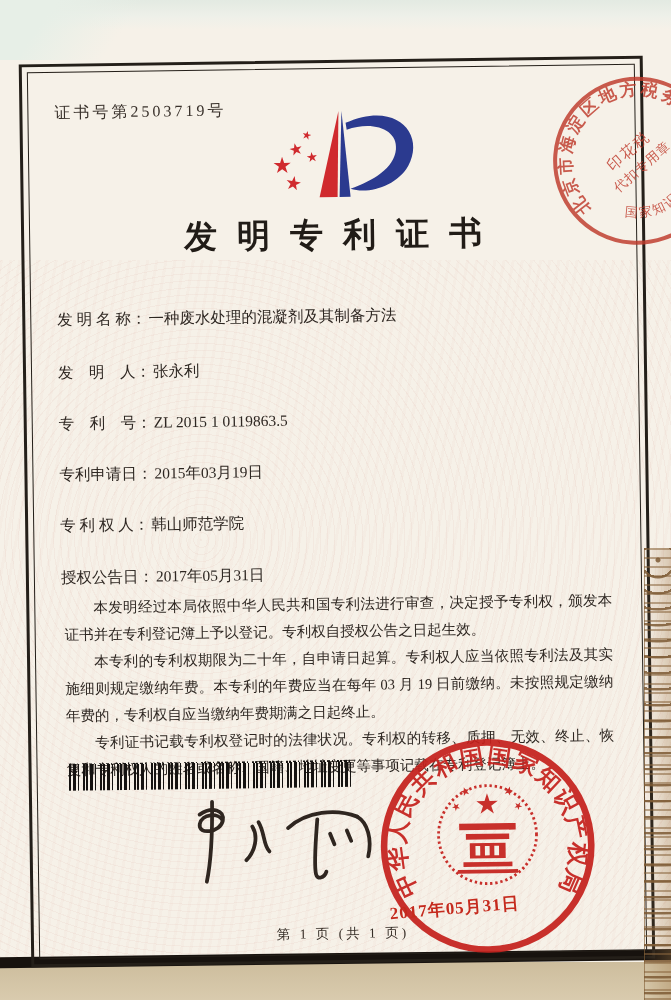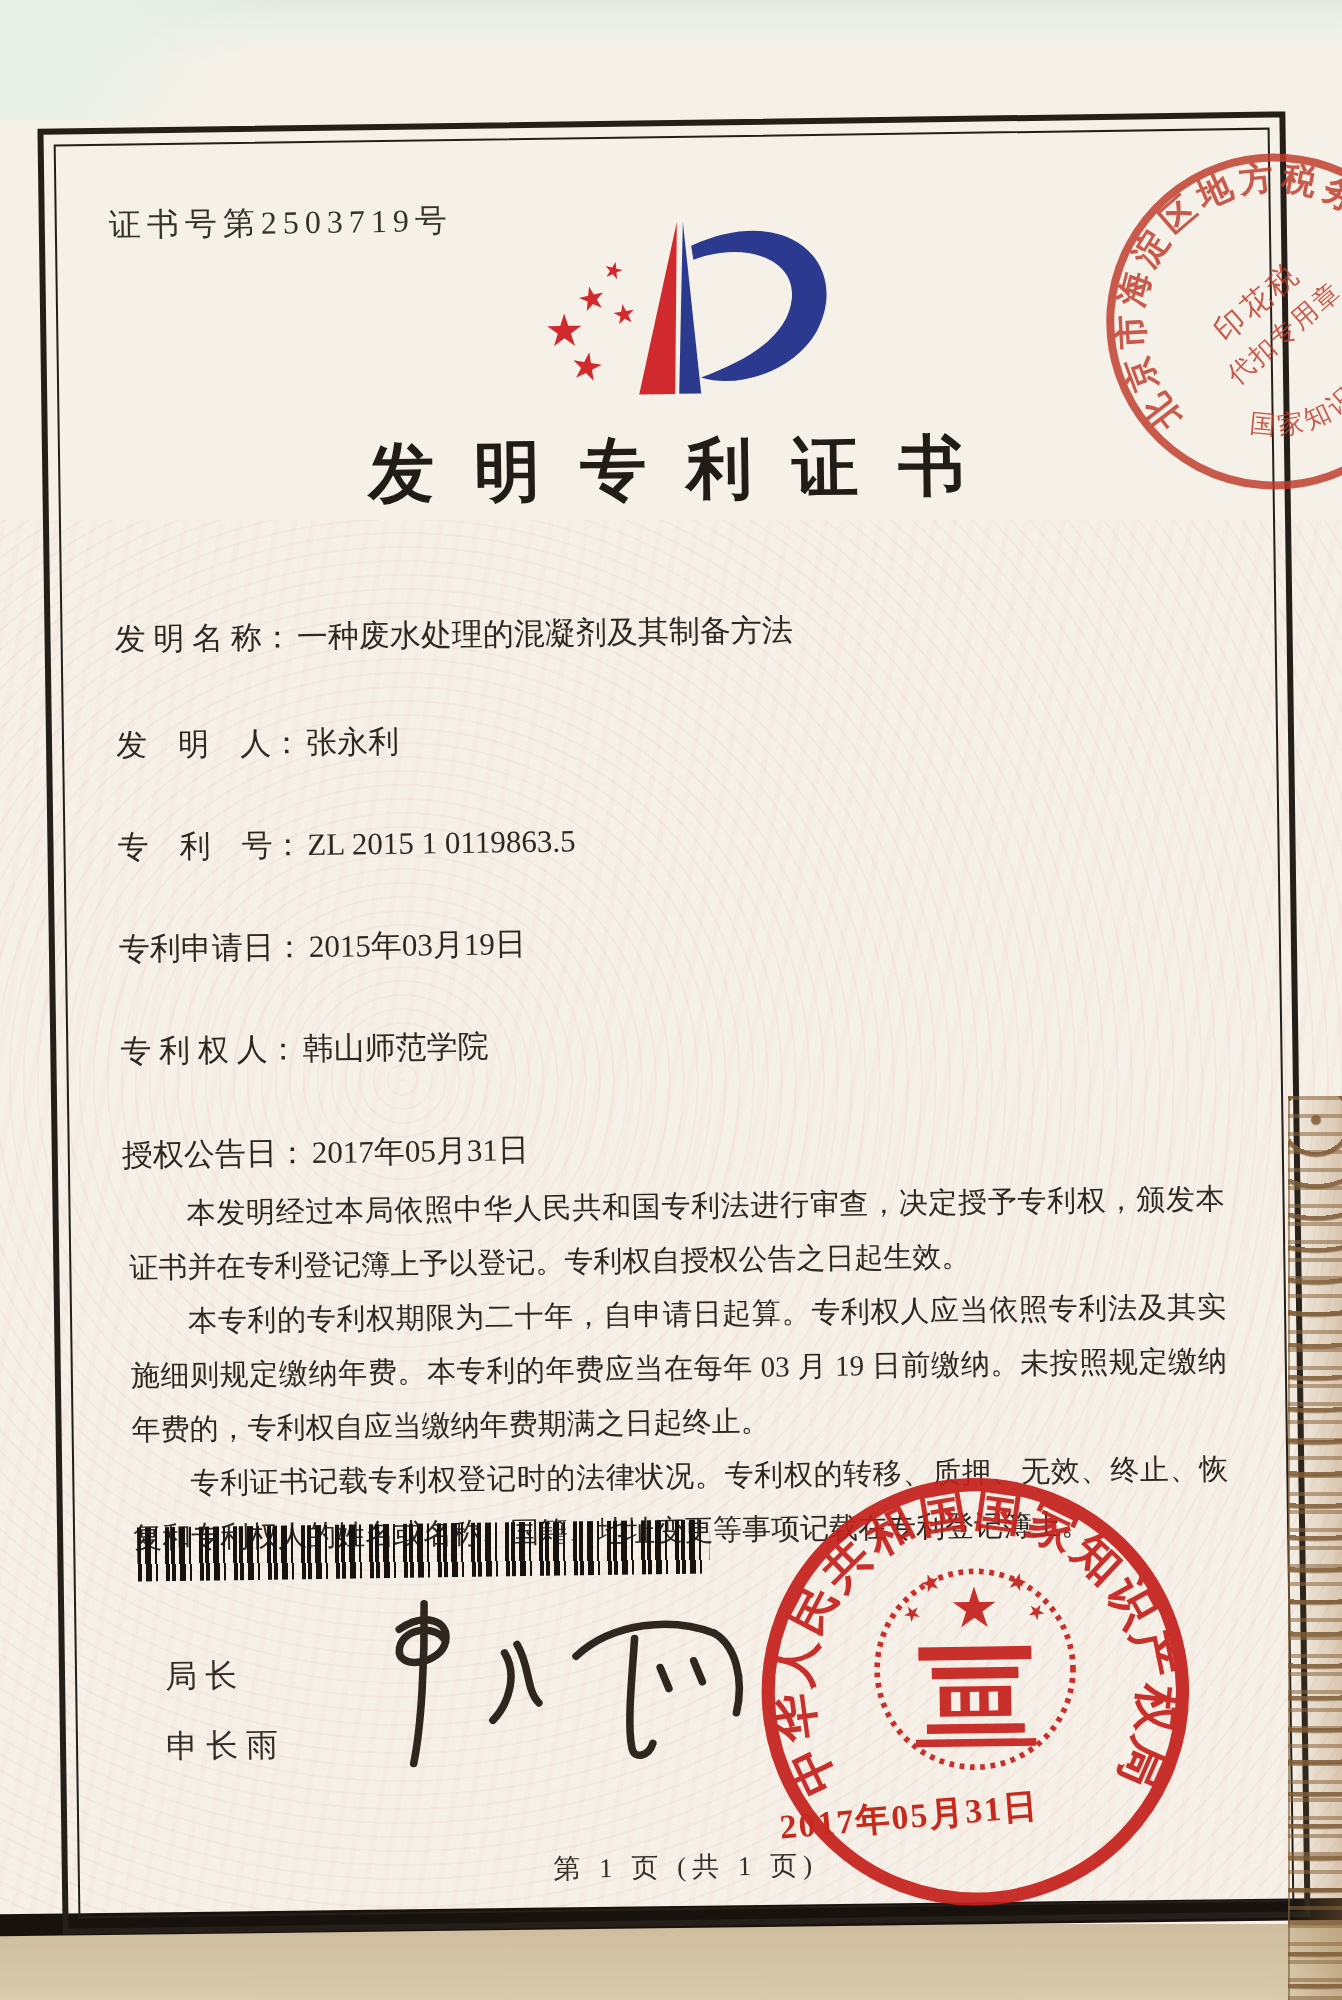--- a/index.html
+++ b/index.html
@@ -123,24 +123,20 @@
   </div>
 
   <div class="body-text">
     <p>本发明经过本局依照中华人民共和国专利法进行审查，决定授予专利权，颁发本证书并在专利登记簿上予以登记。专利权自授权公告之日起生效。</p>
     <p>本专利的专利权期限为二十年，自申请日起算。专利权人应当依照专利法及其实施细则规定缴纳年费。本专利的年费应当在每年 03 月 19 日前缴纳。未按照规定缴纳年费的，专利权自应当缴纳年费期满之日起终止。</p>
     <p>专利证书记载专利权登记时的法律状况。专利权的转移、质押、无效、终止、恢复和专利权人的姓名或名称、国籍、地址变更等事项记载在专利登记簿上。</p>
   </div>
 
   <div class="barcode"></div>
 
-  <div class="signatory">
-    <div class="line">局长</div>
-    <div class="line">申长雨</div>
-  </div>
 
   <svg class="signature" viewBox="0 0 200 85">
     <g fill="none" stroke="#2f2620" stroke-width="3.6" stroke-linecap="round">
       <path d="M28,16 C40,8 52,12 50,22 C48,33 26,36 28,25 C30,15 46,14 50,22"></path>
       <path d="M40,4 C40,30 38,62 34,80"></path>
       <path d="M78,28 C84,38 80,52 72,60"></path>
       <path d="M84,24 C90,34 88,46 94,52"></path>
       <path d="M112,30 C130,14 158,12 178,20"></path>
       <path d="M140,22 C138,45 136,64 138,74 C139,80 146,78 148,72"></path>
       <path d="M178,20 C188,26 192,42 188,58"></path>

